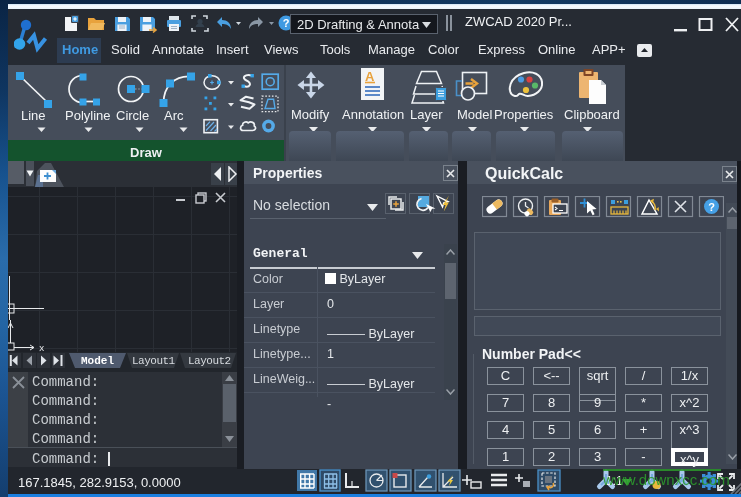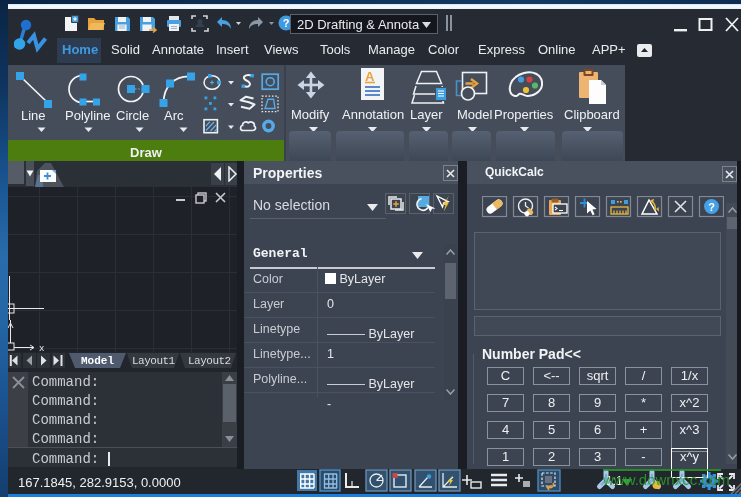--- a/index.html
+++ b/index.html
@@ -87,20 +87,21 @@
   </div>
 
   <div class="abs" id="combo" style="left:290px;top:14px;width:148px;height:20px;background:#14171d;border:1px solid #5a626e;box-sizing:border-box;">
     <div class="abs" style="left:6px;top:2px;font-size:13px;color:#e8eaec;white-space:nowrap;width:128px;overflow:hidden;">2D Drafting &amp; Annota</div>
     <svg class="abs" style="right:5px;top:7px;" width="10" height="7">
         <path d="M0 0 h9 l-4.5 6 z" fill="#d8dce0"></path>
       </svg>
   </div>
   <div class="abs" style="left:446px;top:15px;width:2px;height:16px;background:#8a929c;"></div>
   <div class="abs" style="left:450px;top:15px;width:2px;height:16px;background:#8a929c;"></div>
+  <div class="abs" id="apptitle" style="left:465px;top:14px;font-size:13px;color:#f0f2f4;">ZWCAD 2020 Pr...</div>
 
   <svg class="abs" style="left:670px;top:14px;" width="71" height="20" viewBox="0 0 71 20">
     <rect x="4" y="15" width="13" height="2.4" fill="#eef0f2"></rect>
     <rect x="29.5" y="5" width="12" height="11" fill="none" stroke="#eef0f2" stroke-width="2"></rect>
     <path d="M56 4 L68 17 M68 4 L56 17" stroke="#eef0f2" stroke-width="1.8"></path>
   </svg>
 
   <div class="abs" id="hometab" style="left:57px;top:38px;width:44px;height:25px;background:#2d3c51;"></div>
   <div class="abs" id="tabs" style="left:0;top:42px;width:741px;height:20px;font-size:13px;color:#e9ebee;">
     <span class="abs" style="left:62px;color:#3f9ae2;font-weight:bold;">Home</span>
@@ -199,21 +200,21 @@
       <path d="M8 57.5 l8 -8.5 M8 53 l4 -4.3 M12.5 58 l5.5 -6 M16.5 58.5 l2.5 -2.7" stroke="#6db0e8" stroke-width="1.2"></path>
       <path d="M30 52.5 h6 l-3 3.6 z" fill="#e8eaec"></path>
 
       <path d="M45 57.5 c-3.2 0 -3.2 -4.4 -0.4 -5.2 c-0.4 -3 3.6 -4.4 5.6 -2.4 c2.8 -2.2 7 -0.2 6 3 c2.4 1.6 1.4 4.6 -1.6 4.6 z" stroke="#eef1f4" stroke-width="1.7" fill="none"></path>
 
       <circle cx="70.5" cy="53" r="6.4" fill="#55aae8"></circle>
       <circle cx="70.5" cy="53" r="2.9" fill="#454d5a"></circle>
     </svg>
   </div>
 
-  <div class="abs" id="drawbar" style="left:8px;top:140px;width:276px;height:21px;background:#4d7c0f;color:#eef0f2;font-size:13px;font-weight:bold;text-align:center;line-height:25px;">Draw</div>
+  <div class="abs" id="drawbar" style="left:8px;top:140px;width:276px;height:21px;background:#14532d;color:#eef0f2;font-size:13px;font-weight:bold;text-align:center;line-height:25px;">Draw</div>
   <div class="abs" style="left:284px;top:65px;width:2px;height:96px;background:#3a414c;"></div>
 
   <div class="abs" id="rpanels" style="left:286px;top:65px;width:337px;height:96px;">
 
     <svg class="abs" style="left:0;top:0;" width="337" height="45" viewBox="0 0 337 45">
 
       <g transform="translate(12,7) scale(1.08)" fill="#c9d6e8">
         <rect x="10.8" y="4" width="2.4" height="16"></rect>
         <rect x="4" y="10.8" width="16" height="2.4"></rect>
         <path d="M12 -0.5 L16.7 5.5 H7.3 Z"></path>
@@ -515,42 +516,42 @@
       <div class="abs" style="left:73px;top:0;width:1px;height:130px;background:#4a5260;"></div>
       <div class="abs" style="left:0;top:25px;width:191px;height:1px;background:#4a5260;"></div>
       <div class="abs" style="left:0;top:50px;width:191px;height:1px;background:#4a5260;"></div>
       <div class="abs" style="left:0;top:75px;width:191px;height:1px;background:#4a5260;"></div>
       <div class="abs" style="left:0;top:100px;width:191px;height:1px;background:#4a5260;"></div>
       <div class="abs" style="left:0;top:125px;width:191px;height:1px;background:#4a5260;"></div>
       <span class="abs" style="left:9px;top:5px;">Color</span>
       <span class="abs" style="left:9px;top:30px;">Layer</span>
       <span class="abs" style="left:9px;top:55px;">Linetype</span>
       <span class="abs" style="left:9px;top:80px;">Linetype...</span>
-      <span class="abs" style="left:9px;top:105px;">Polyline...</span>
+      <span class="abs" style="left:9px;top:105px;">LineWeig...</span>
       <span class="abs" style="left:81px;top:5px;color:#e4e7ea;"><span style="display:inline-block;width:11px;height:11px;background:#fff;vertical-align:-1px;"></span> ByLayer</span>
       <span class="abs" style="left:83px;top:30px;color:#e4e7ea;">0</span>
       <span class="abs" style="left:83px;top:60px;"><span style="display:inline-block;width:38px;height:1.5px;background:#c8ccd2;vertical-align:3px;"></span> <span style="color:#e4e7ea;">ByLayer</span></span>
       <span class="abs" style="left:83px;top:80px;color:#e4e7ea;">1</span>
       <span class="abs" style="left:83px;top:110px;"><span style="display:inline-block;width:38px;height:1.5px;background:#c8ccd2;vertical-align:3px;"></span> <span style="color:#e4e7ea;">ByLayer</span></span>
       <span class="abs" style="left:83px;top:130px;color:#e4e7ea;">-</span>
     </div>
 
     <div class="abs" style="left:200px;top:83px;width:13px;height:156px;background:#3a424d;"></div>
     <svg class="abs" style="left:202px;top:88px;" width="9" height="6">
         <path d="M0.5 5.5 L4.5 1 L8.5 5.5" stroke="#9aa0a8" stroke-width="1.5" fill="none"></path>
       </svg>
     <svg class="abs" style="left:202px;top:228px;" width="9" height="6">
         <path d="M0.5 0.5 L4.5 5 L8.5 0.5" stroke="#9aa0a8" stroke-width="1.5" fill="none"></path>
       </svg>
     <div class="abs" style="left:201px;top:102px;width:11px;height:36px;background:#5d646f;"></div>
   </div>
 
   <div class="abs" id="qcalc" style="left:467px;top:161px;width:270px;height:308px;background:#3d4451;">
     <div class="abs" style="left:0;top:0;width:270px;height:23px;background:#49515e;"></div>
-    <div class="abs" style="left:18px;top:4px;font-size:12px;font-weight:bold;color:#f2f4f6;">QuickCalc</div>
+    <div class="abs" style="left:18px;top:4px;font-size:16px;font-weight:bold;color:#f2f4f6;">QuickCalc</div>
     <div class="abs" style="left:255px;top:5px;width:15px;height:16px;border:1px solid #7a828c;box-sizing:border-box;">
       <svg width="14" height="14">
           <path d="M3 4 l7 7 M10 4 l-7 7" stroke="#e8eaec" stroke-width="1.6"></path>
         </svg>
     </div>
 
     <svg class="abs" id="qtb" style="left:15px;top:35px;" width="242" height="22" viewBox="0 0 242 22">
       <g fill="none" stroke="#818994" stroke-width="1.2">
         <rect x="0.5" y="0.5" width="24" height="20"></rect>
           <rect x="31.5" y="0.5" width="24" height="20"></rect>
@@ -613,38 +614,38 @@
 
     <div class="abs" style="left:7px;top:71px;width:245px;height:76px;border:1px solid #5a626e;background:#404856;"></div>
 
     <div class="abs" style="left:7px;top:155px;width:245px;height:18px;border:1px solid #5a626e;background:#414957;"></div>
 
     <div class="abs" style="left:6px;top:193px;width:1px;height:110px;background:#525a66;"></div>
     <div class="abs" style="left:15px;top:185px;font-size:14px;font-weight:bold;color:#f2f4f6;">Number Pad&lt;&lt;</div>
     <div class="abs" id="npad" style="left:0;top:202px;width:270px;height:106px;font-size:13px;color:#eef0f2;">
         <div class="abs" style="left:20px;top:4px;width:37px;height:18px;border:1px solid #8a929c;box-sizing:border-box;text-align:center;line-height:16px;">C</div>
         <div class="abs" style="left:66px;top:4px;width:37px;height:18px;border:1px solid #8a929c;box-sizing:border-box;text-align:center;line-height:16px;">&lt;--</div>
-        <div class="abs" style="left:112px;top:4px;width:37px;height:18px;border:1px solid #8a929c;box-sizing:border-box;text-align:center;line-height:16px;">sqrt</div>
+        <div class="abs" style="left:112px;top:4px;width:37px;height:34px;border:1px solid #8a929c;box-sizing:border-box;text-align:center;line-height:16px;">sqrt</div>
         <div class="abs" style="left:158px;top:4px;width:37px;height:18px;border:1px solid #8a929c;box-sizing:border-box;text-align:center;line-height:16px;">/</div>
         <div class="abs" style="left:204px;top:4px;width:37px;height:18px;border:1px solid #8a929c;box-sizing:border-box;text-align:center;line-height:16px;">1/x</div>
         <div class="abs" style="left:20px;top:31px;width:37px;height:18px;border:1px solid #8a929c;box-sizing:border-box;text-align:center;line-height:16px;">7</div>
         <div class="abs" style="left:66px;top:31px;width:37px;height:18px;border:1px solid #8a929c;box-sizing:border-box;text-align:center;line-height:16px;">8</div>
         <div class="abs" style="left:112px;top:31px;width:37px;height:18px;border:1px solid #8a929c;box-sizing:border-box;text-align:center;line-height:16px;">9</div>
         <div class="abs" style="left:158px;top:31px;width:37px;height:18px;border:1px solid #8a929c;box-sizing:border-box;text-align:center;line-height:16px;">*</div>
         <div class="abs" style="left:204px;top:31px;width:37px;height:18px;border:1px solid #8a929c;box-sizing:border-box;text-align:center;line-height:16px;">x^2</div>
         <div class="abs" style="left:20px;top:58px;width:37px;height:18px;border:1px solid #8a929c;box-sizing:border-box;text-align:center;line-height:16px;">4</div>
         <div class="abs" style="left:66px;top:58px;width:37px;height:18px;border:1px solid #8a929c;box-sizing:border-box;text-align:center;line-height:16px;">5</div>
         <div class="abs" style="left:112px;top:58px;width:37px;height:18px;border:1px solid #8a929c;box-sizing:border-box;text-align:center;line-height:16px;">6</div>
         <div class="abs" style="left:158px;top:58px;width:37px;height:18px;border:1px solid #8a929c;box-sizing:border-box;text-align:center;line-height:16px;">+</div>
         <div class="abs" style="left:204px;top:58px;width:37px;height:31px;border:1px solid #8a929c;box-sizing:border-box;text-align:center;line-height:16px;">x^3</div>
         <div class="abs" style="left:20px;top:85px;width:37px;height:18px;border:1px solid #8a929c;box-sizing:border-box;text-align:center;line-height:16px;">1</div>
         <div class="abs" style="left:66px;top:85px;width:37px;height:18px;border:1px solid #8a929c;box-sizing:border-box;text-align:center;line-height:16px;">2</div>
         <div class="abs" style="left:112px;top:85px;width:37px;height:18px;border:1px solid #8a929c;box-sizing:border-box;text-align:center;line-height:16px;">3</div>
         <div class="abs" style="left:158px;top:85px;width:37px;height:18px;border:1px solid #8a929c;box-sizing:border-box;text-align:center;line-height:16px;">-</div>
-        <div class="abs" style="left:204px;top:85px;width:37px;height:30px;border:1px solid #ffffff;box-sizing:border-box;text-align:center;line-height:16px;">x^y</div>
+        <div class="abs" style="left:204px;top:85px;width:37px;height:18px;border:4px solid #ffffff;box-sizing:border-box;text-align:center;line-height:16px;">x^y</div>
       </div>
 
     <div class="abs" style="left:259px;top:42px;width:13px;height:261px;background:#434b57;"></div>
     <svg class="abs" style="left:261px;top:46px;" width="9" height="6">
         <path d="M0.5 5.5 L4.5 1 L8.5 5.5" stroke="#9aa0a8" stroke-width="1.5" fill="none"></path>
       </svg>
     <svg class="abs" style="left:261px;top:293px;" width="9" height="6">
         <path d="M0.5 0.5 L4.5 5 L8.5 0.5" stroke="#9aa0a8" stroke-width="1.5" fill="none"></path>
       </svg>
     <div class="abs" style="left:260px;top:56px;width:11px;height:12px;background:#5d646f;"></div>

